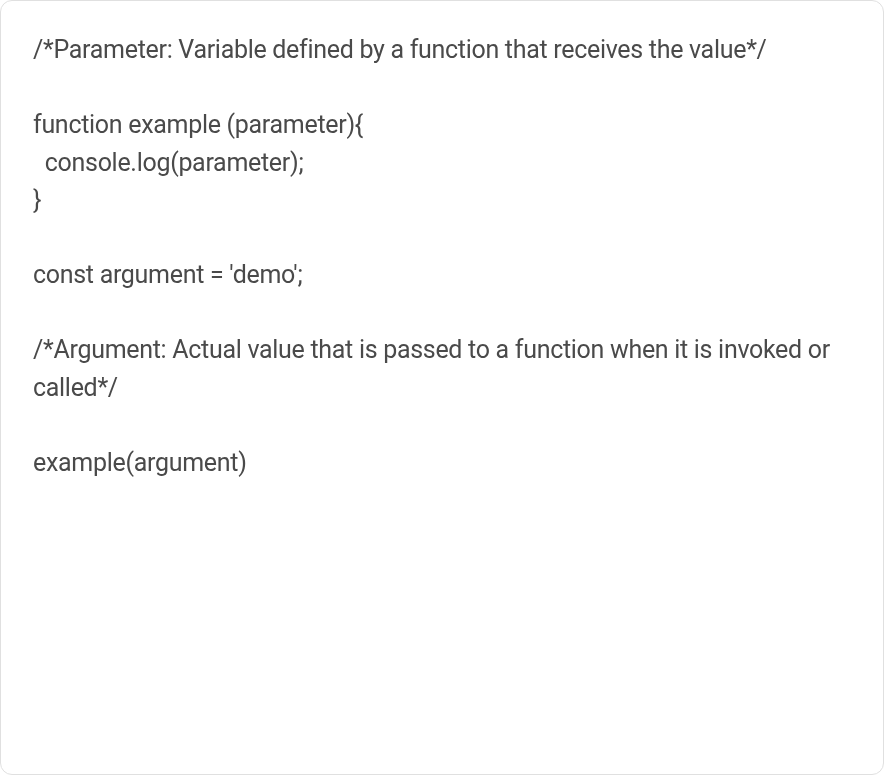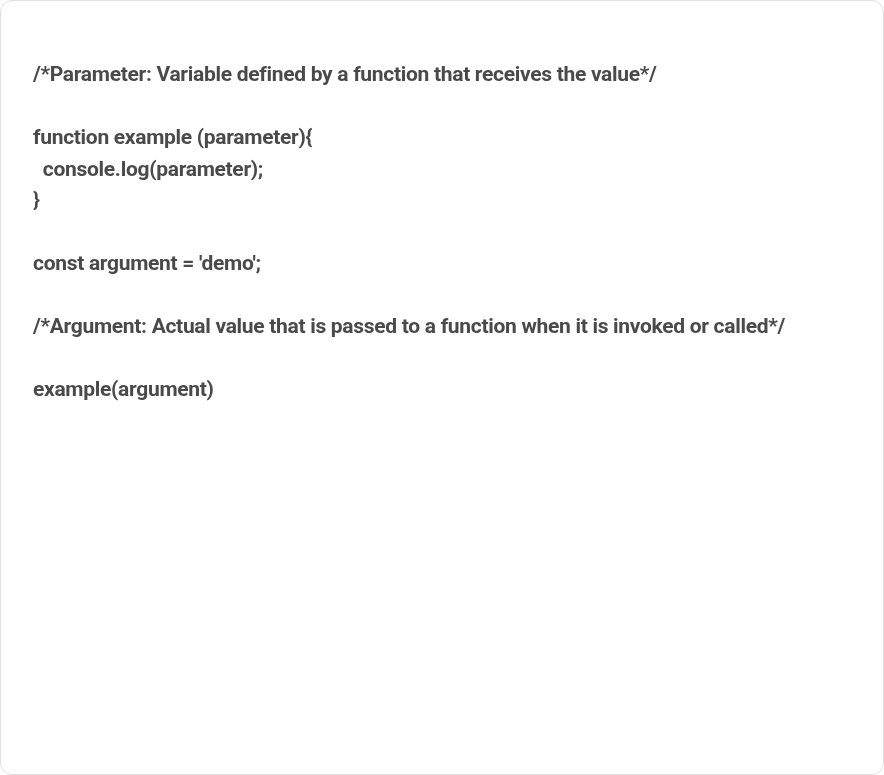--- a/index.html
+++ b/index.html
@@ -11,27 +11,26 @@
       width: 884px;
       height: 775px;
       background: #ffffff;
       font-family: -apple-system, BlinkMacSystemFont, "Segoe UI", Roboto, Helvetica, Arial, sans-serif;
       padding: 30px 32px;
       color: #4a4a4a;
       border: 1px solid #e0e0e0;
       border-radius: 12px;
     }
     .code-block {
-      font-size: 21px;
+      font-size: 25px;
       line-height: 1.5;
       white-space: pre-wrap;
       word-wrap: break-word;
-      font-weight: 700;
+      font-weight: 400;
       letter-spacing: -0.3px;
-      margin-top: 28px;
     }
   </style>
 </head>
 <body>
 
 <div class="code-block"><span>/*Parameter: Variable defined by a function that receives the value*/</span>
 <span></span>
 <span>function example (parameter){</span>
 <span>  console.log(parameter);</span>
 <span>}</span>

